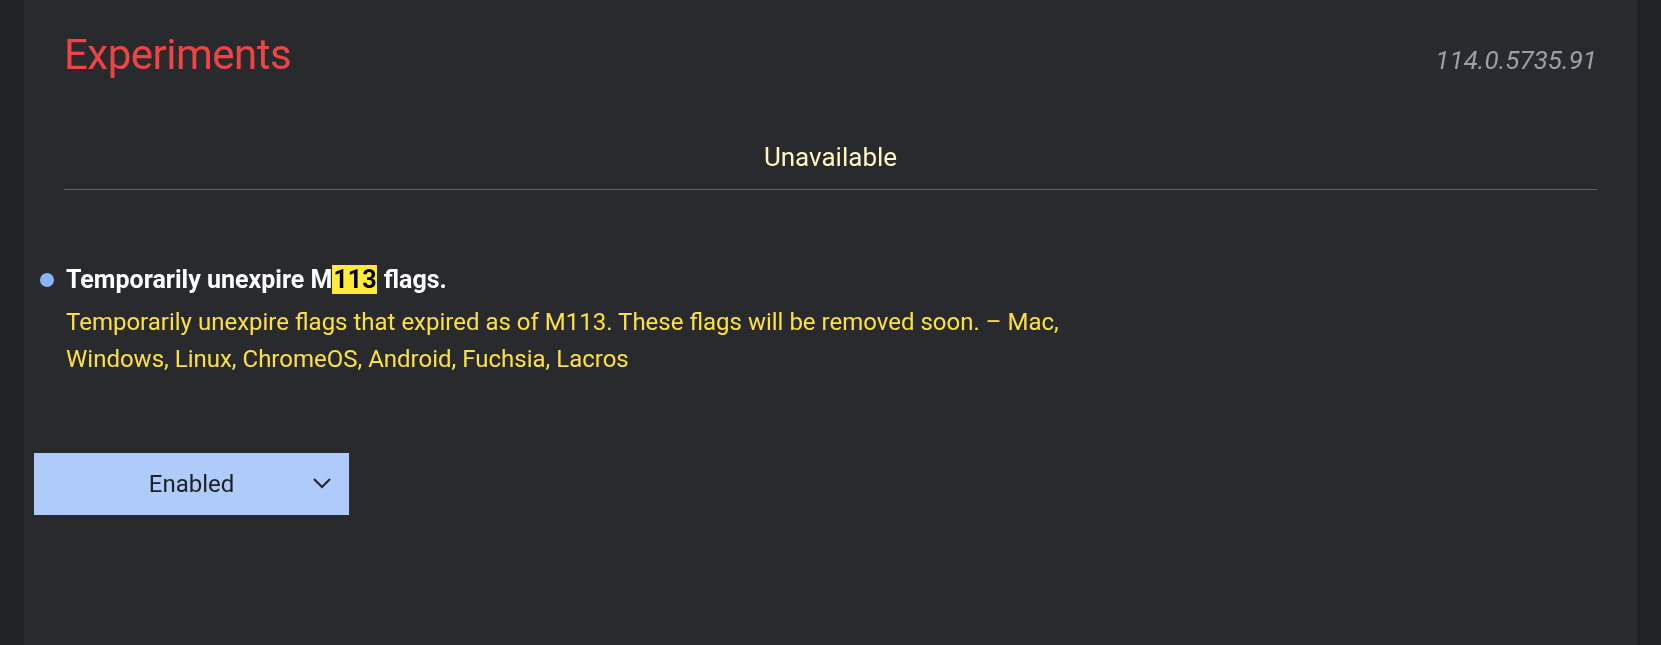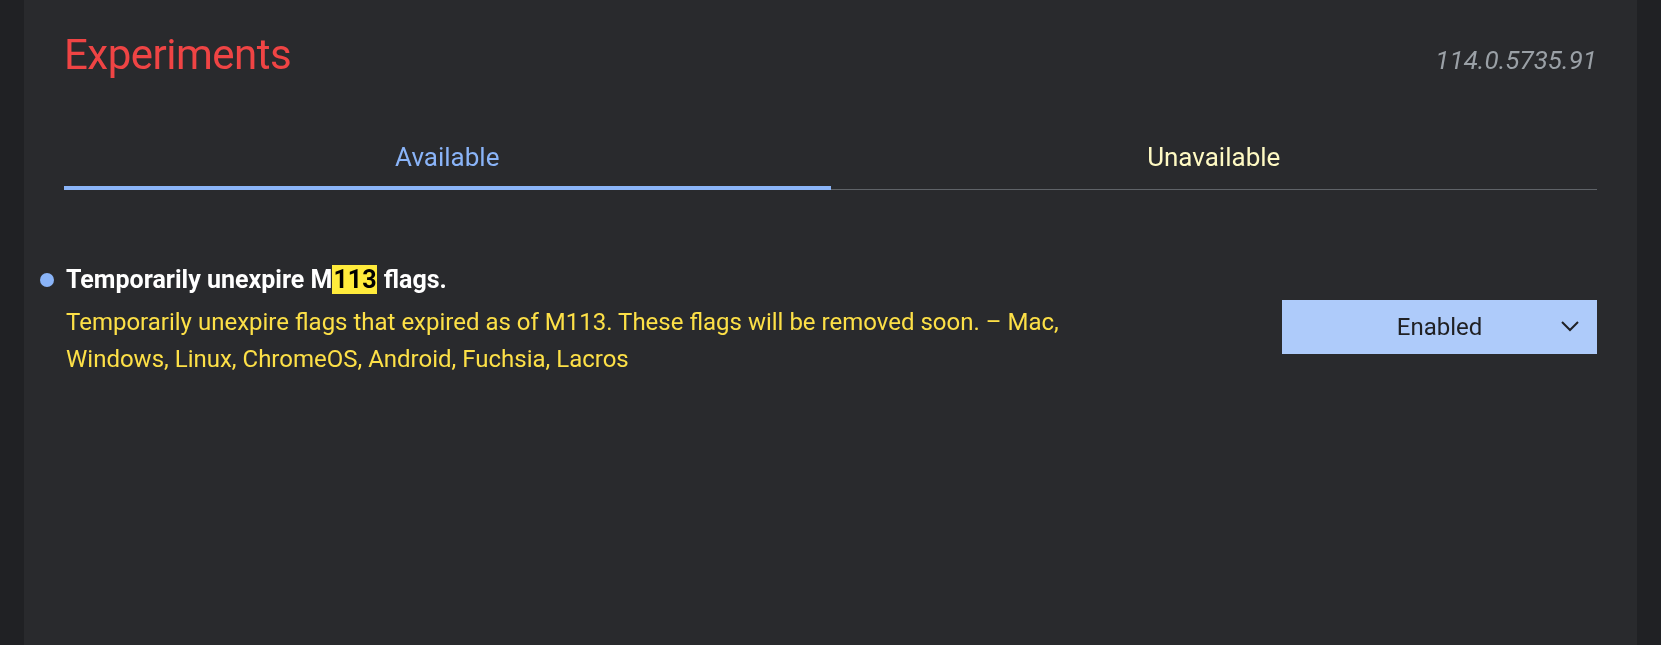--- a/index.html
+++ b/index.html
@@ -75,20 +75,21 @@
       height: 1px;
       background: #5f6368;
     }
     .content {
       padding: 75px 40px 0 10px;
     }
     .flag-item {
       display: flex;
       align-items: flex-start;
       gap: 40px;
+      flex-direction: column;
     }
     .flag-info {
       flex: 1;
       display: flex;
       flex-direction: column;
       gap: 10px;
     }
     .flag-title-row {
       display: flex;
       align-items: center;
@@ -126,21 +127,21 @@
       padding-left: 32px;
       margin-top: 8px;
       cursor: pointer;
     }
     .select-wrapper {
       position: relative;
       margin-top: 35px;
     }
     .select-box {
       width: 315px;
-      height: 54px;
+      height: 62px;
       background: #aecbfa;
       color: #202124;
       font-size: 24px;
       display: flex;
       align-items: center;
       justify-content: center;
       cursor: pointer;
       position: relative;
     }
     .select-chevron {
@@ -158,21 +159,20 @@
 </head>
 <body>
 
 <div class="page-container">
   <div class="header">
     <h1 class="page-title">Experiments</h1>
     <div class="version">114.0.5735.91</div>
   </div>
 
   <div class="tabs">
-    <div class="tab active">Available</div>
     <div class="tab inactive">Unavailable</div>
   </div>
 
   <div class="content">
     <div class="flag-item">
       <div class="flag-info">
         <div class="flag-title-row">
           <div class="bullet-icon"></div>
           <div class="flag-title"><span>Temporarily unexpire M</span><span class="highlight">113</span><span> flags.</span></div>
         </div>

